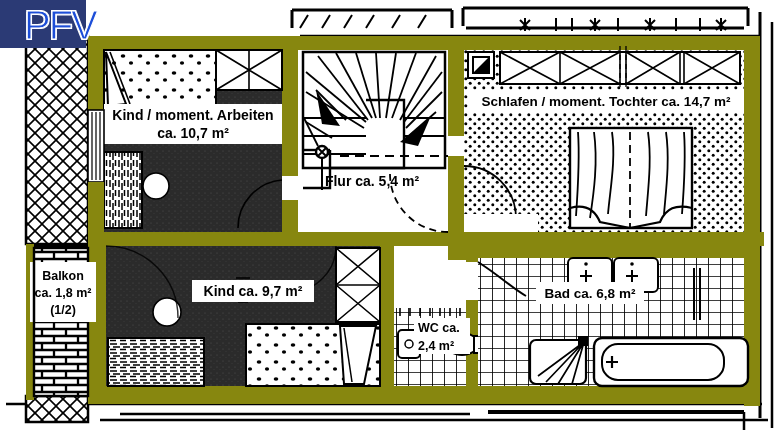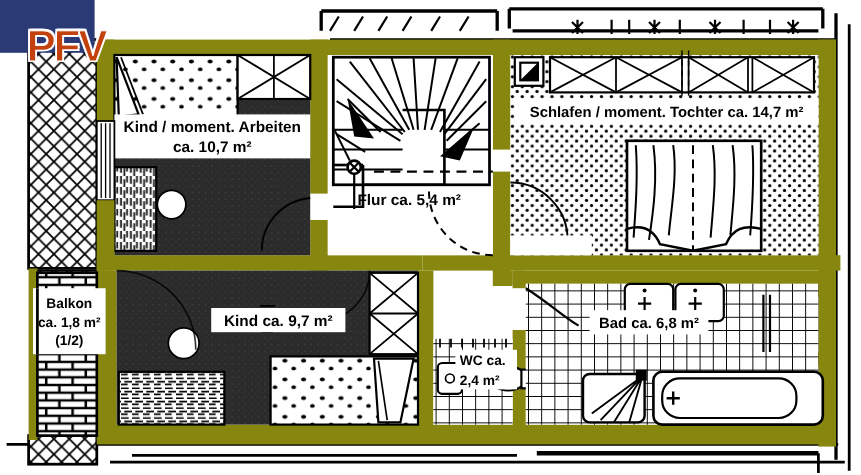--- a/index.html
+++ b/index.html
@@ -1,22 +1,22 @@
 <!DOCTYPE html>
 <html><head>
 <meta charset="utf-8">
 <style>
   html,body{margin:0;padding:0;background:#ffffff;}
   body{width:783px;height:432px;overflow:hidden;font-family:"Liberation Sans",sans-serif;}
   #stage{position:relative;width:783px;height:432px;background:#ffffff;}
   svg#plan{position:absolute;left:0;top:0;width:783px;height:432px;display:block;}
   .lbl{font-family:"Liberation Sans",sans-serif;font-weight:bold;fill:#000;}
   .logo-box{position:absolute;left:0;top:0;width:86px;height:48px;background:#2b3a75;}
-  .logo-text{position:absolute;left:24px;top:20px;font-family:"Liberation Sans",sans-serif;
-    font-weight:bold;font-size:40px;letter-spacing:-2px;color:#c2410c;
+  .logo-text{position:absolute;left:24px;top:3px;font-family:"Liberation Sans",sans-serif;
+    font-weight:normal;font-size:40px;letter-spacing:-2px;color:#1d4ed8;
     -webkit-text-stroke:1px #ffffff;text-shadow:
       -1px -1px 0 #fff, 1px -1px 0 #fff, -1px 1px 0 #fff, 1px 1px 0 #fff;}
 </style>
 </head>
 <body>
 
 <div id="stage">
 
 <svg id="plan" viewBox="0 0 783 432">
   <defs>

